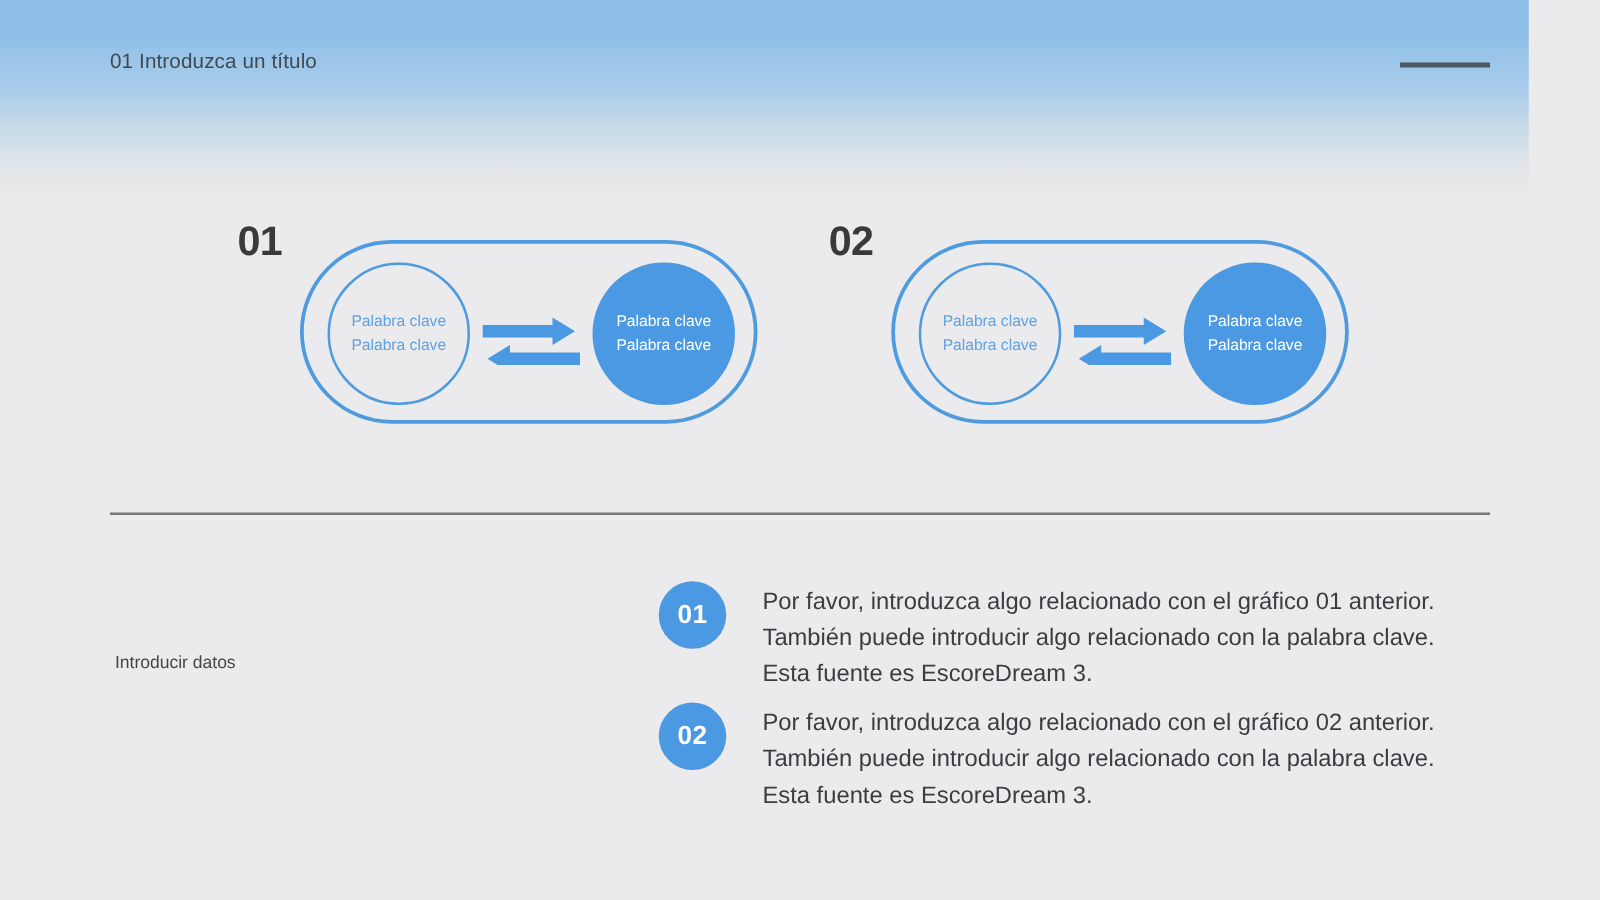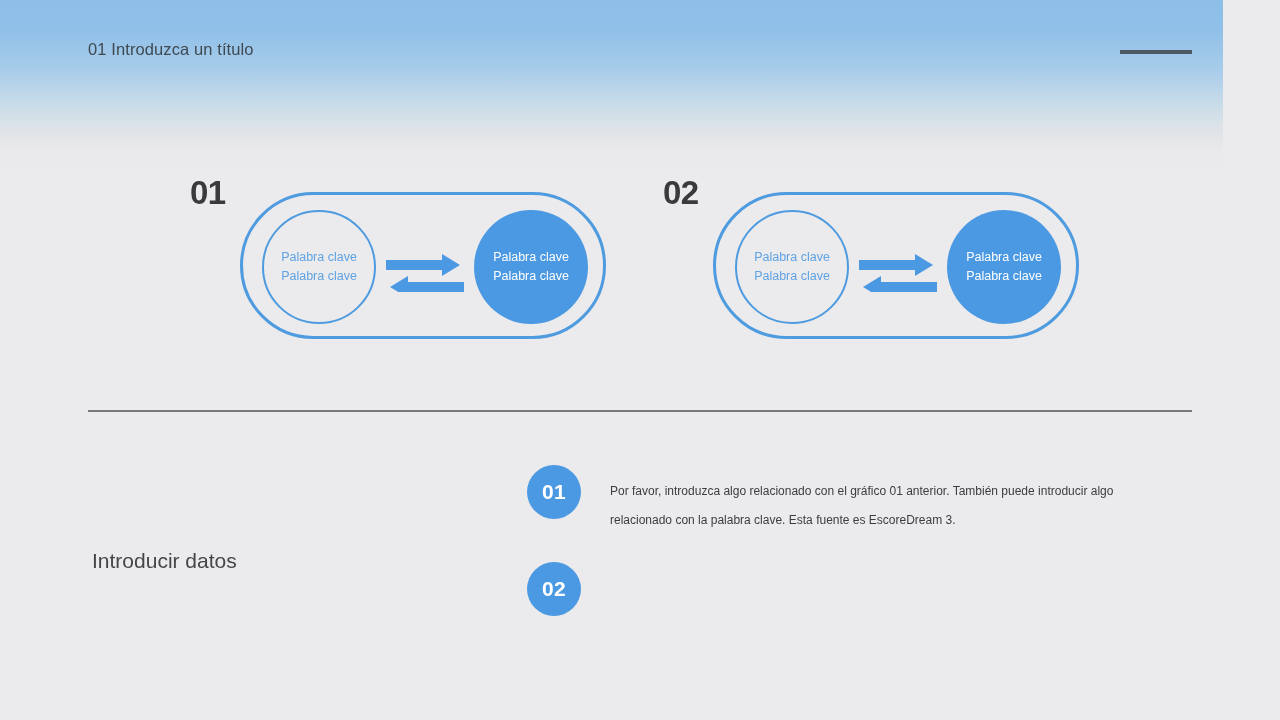--- a/index.html
+++ b/index.html
@@ -133,22 +133,22 @@
     top: 468px;
     font-size: 30px;
     font-weight: bold;
     color: #3A3A3C;
     letter-spacing: -0.2px;
     white-space: nowrap;
   }
   .lead-sub {
     position: absolute;
     left: 92px;
-    top: 549px;
-    font-size: 21px;
+    top: 521px;
+    font-size: 14px;
     color: #44464A;
     white-space: nowrap;
   }
 
   
   .bullet {
     position: absolute;
     left: 527px;
     width: 640px;
     display: flex;
@@ -166,23 +166,23 @@
     color: #FFFFFF;
     font-size: 21px;
     font-weight: bold;
     display: flex;
     align-items: center;
     justify-content: center;
     letter-spacing: 0.3px;
   }
   .bullet-text {
     margin-left: 29px;
-    margin-top: 12px;
+    margin-top: 2px;
     width: 545px;
-    font-size: 12px;
+    font-size: 19px;
     line-height: 29px;
     color: #3B3D41;
   }
 </style>
 </head>
 <body>
 
 <div class="slide">
 
   <div class="header-title">01 Introduzca un título</div>
@@ -236,15 +236,16 @@
 
   <div class="lead-sub">Introducir datos</div>
 
   <div class="bullet bullet-1">
     <div class="bullet-badge">01</div>
     <div class="bullet-text">Por favor, introduzca algo relacionado con el gráfico 01 anterior. También puede introducir algo relacionado con la palabra clave. Esta fuente es EscoreDream 3.</div>
   </div>
 
   <div class="bullet bullet-2">
     <div class="bullet-badge">02</div>
+    <div class="bullet-text">Por favor, introduzca algo relacionado con el gráfico 02 anterior. También puede introducir algo relacionado con la palabra clave. Esta fuente es EscoreDream 3.</div>
   </div>
 
 </div>
 
 </body></html>

